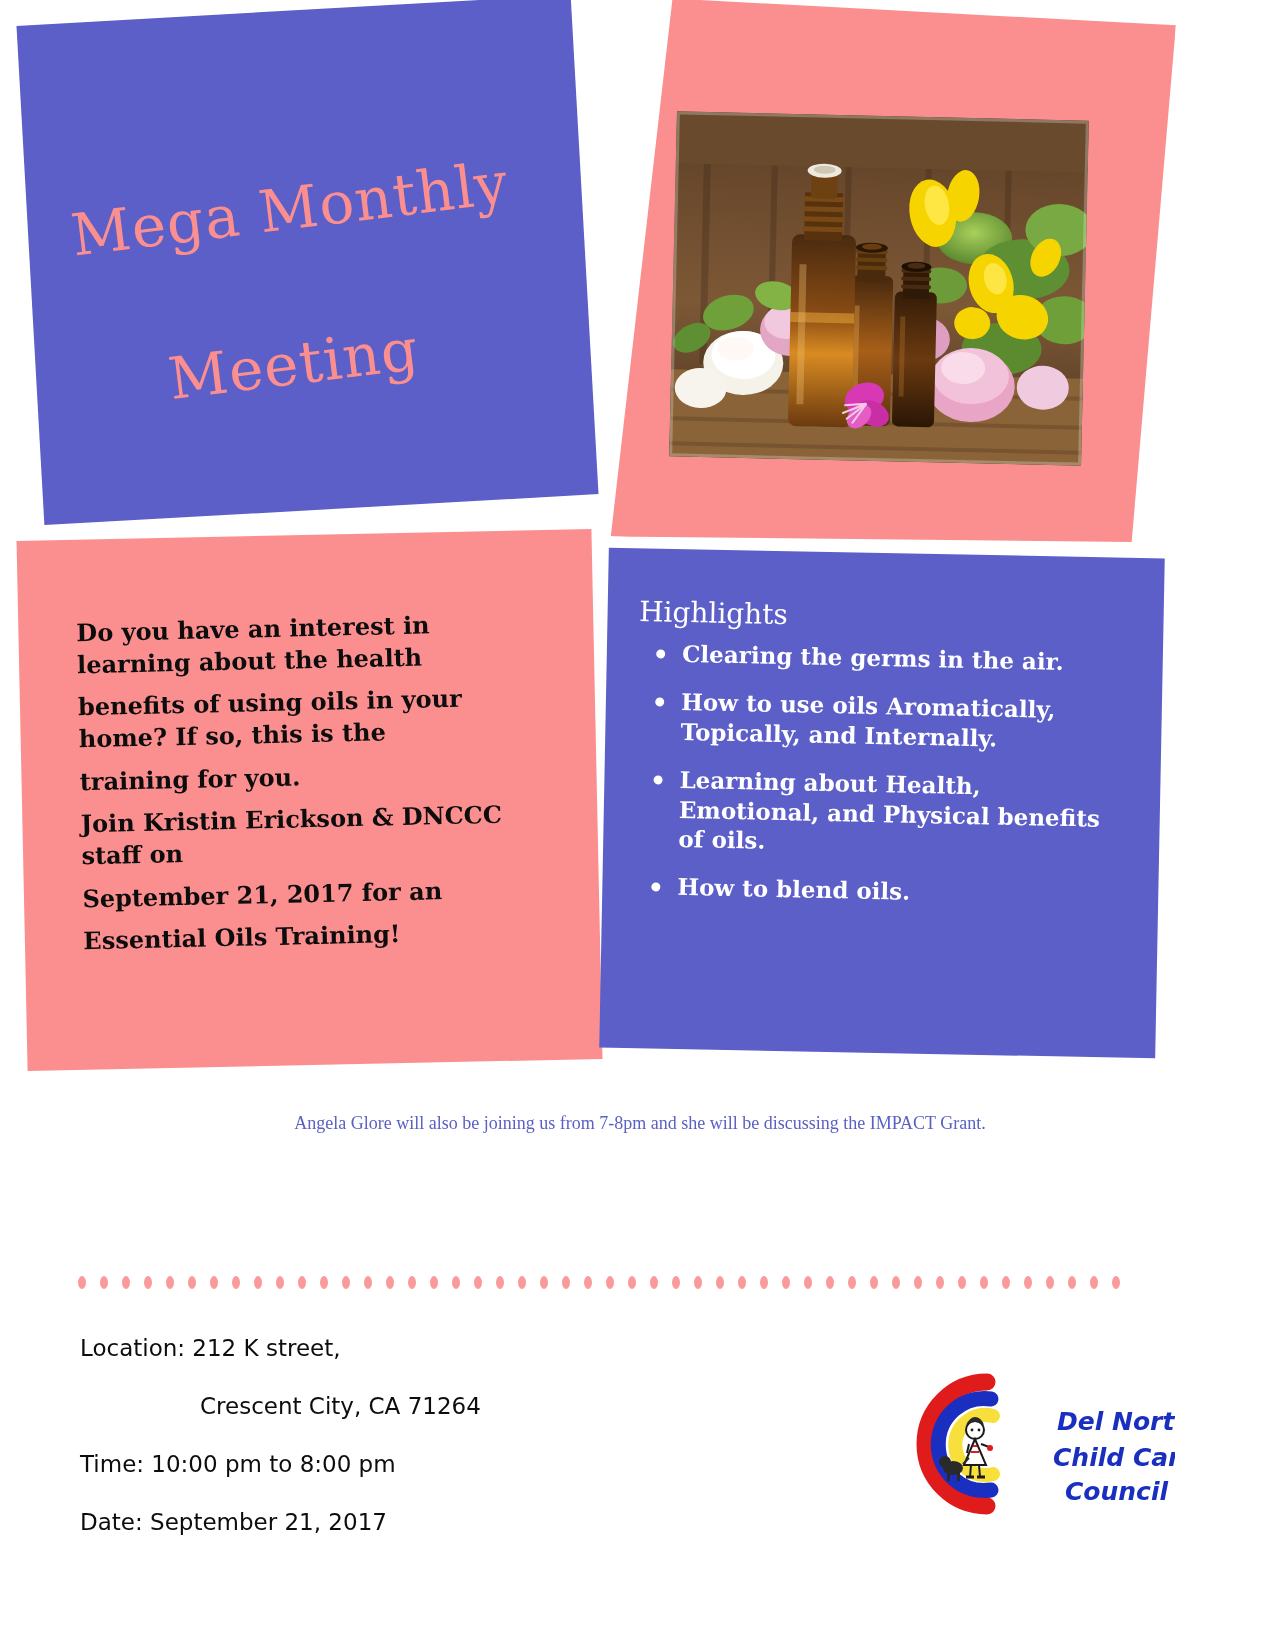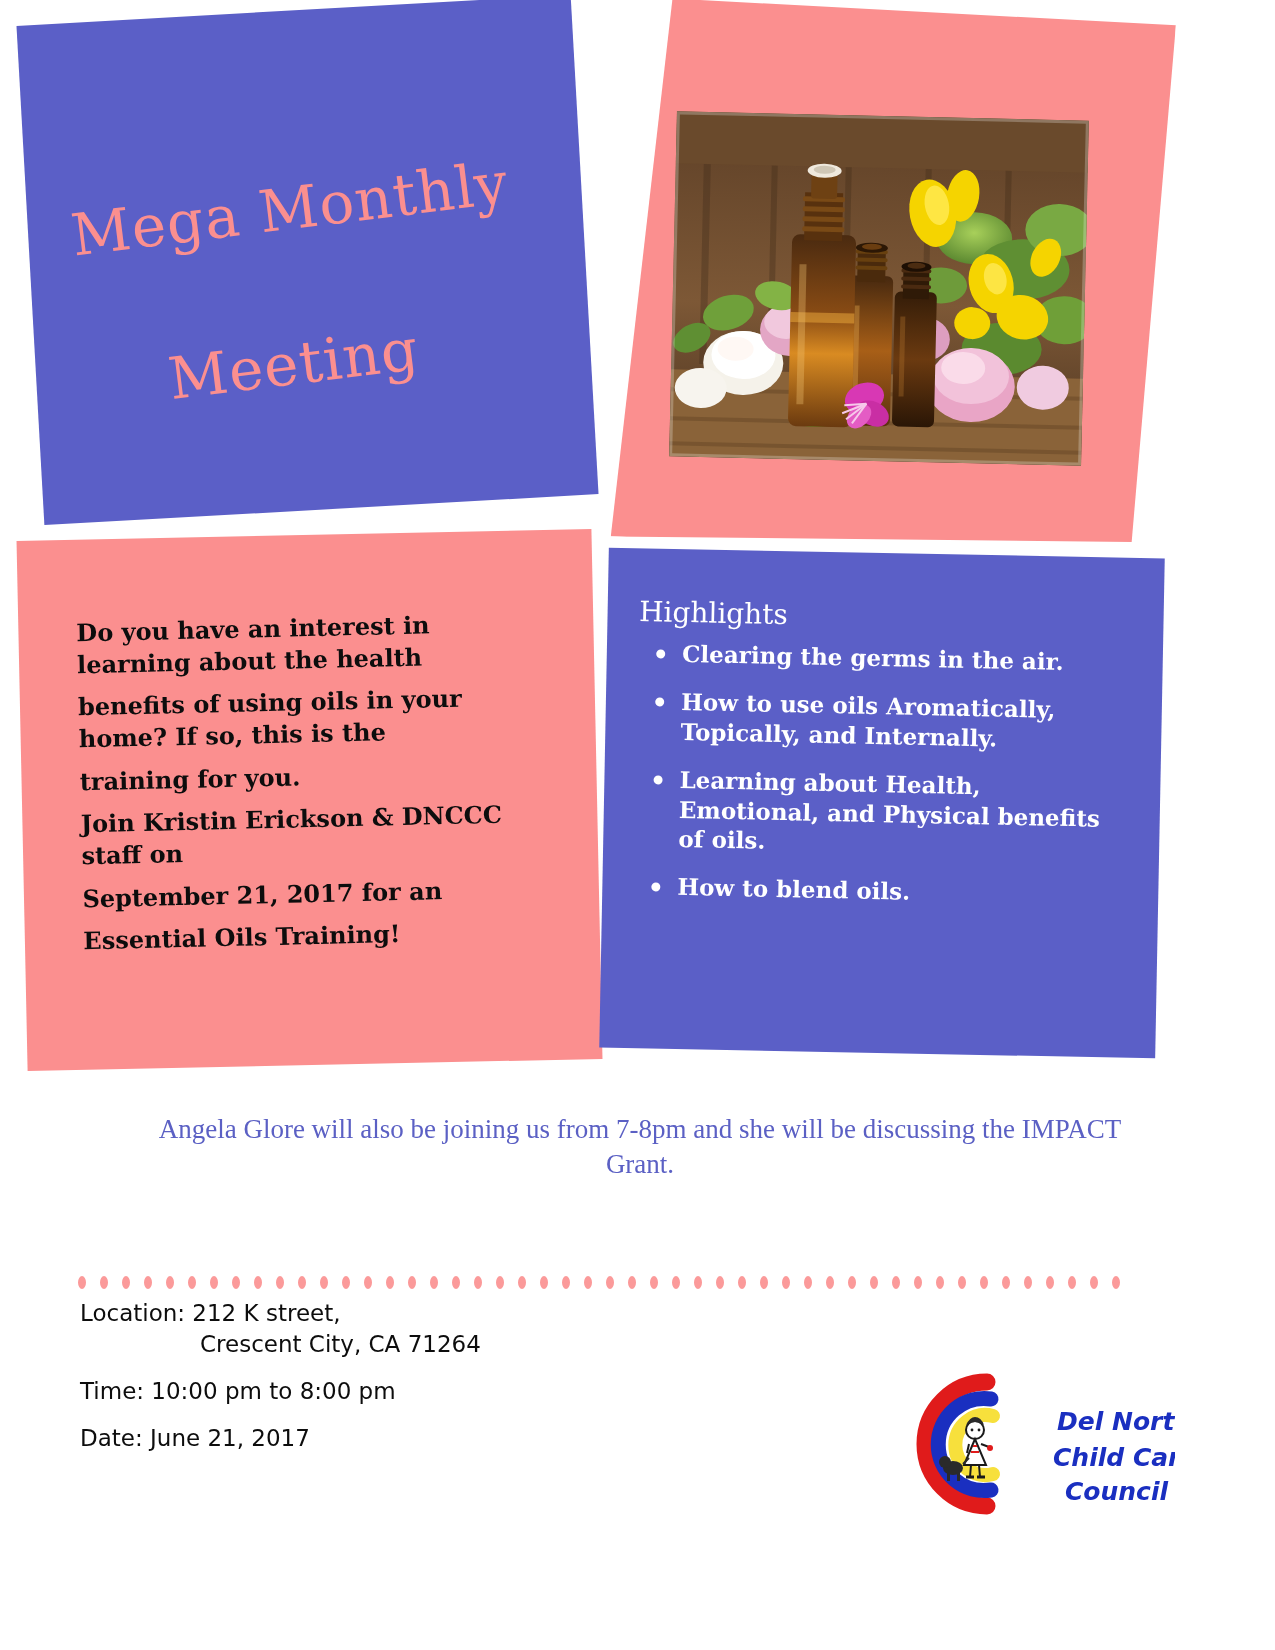--- a/index.html
+++ b/index.html
@@ -110,21 +110,21 @@
   }
 
   
   #angela {
     position: absolute;
     left: 140px; top: 1112px;
     width: 1000px;
     text-align: center;
     color: #5b60c4;
     font-family: "Liberation Serif", serif;
-    font-size: 27px;
+    font-size: 18px;
     line-height: 1.28;
   }
 
   
   #divider {
     position: absolute;
     left: 78px; top: 1275px;
     width: 1042px; height: 14px;
     display: flex;
     justify-content: space-between;
@@ -140,21 +140,21 @@
   
   #details {
     position: absolute;
     left: 80px; top: 1302px;
     width: 820px;
     color: #0d0d0d;
     font-family: "DejaVu Sans", sans-serif;
     font-size: 23px;
     line-height: 1.0;
   }
-  #details .row { margin-bottom: 24px; }
+  #details .row { margin-bottom: 24px; margin-top: 35px; }
   #details .row.tight { margin-bottom: 8px; }
   #details .indent { padding-left: 120px; }
 
   
   #logo {
     position: absolute;
     left: 895px; top: 1368px;
     width: 280px; height: 170px;
   }
   #logo svg { display: block; }
@@ -403,21 +403,21 @@
     <i></i>
       <i></i>
     <i></i>
       <i></i>
   </div>
 
   <div id="details">
     <div class="row tight">Location:  212 K street,</div>
     <div class="row indent">Crescent City, CA 71264</div>
     <div class="row">Time: 10:00 pm to 8:00 pm</div>
-    <div class="row">Date: June 21, 2017</div>
+    <div class="row">Date: September 21, 2017</div>
   </div>
 
   <div id="logo">
     <svg width="280" height="170" viewBox="0 0 280 170">
 
       <path d="M92 14 A62 62 0 1 0 92 138" fill="none" stroke="#e01b1b" stroke-width="17" stroke-linecap="round"></path>
 
       <path d="M96 31 A46 46 0 1 0 96 122" fill="none" stroke="#1a2fc0" stroke-width="15" stroke-linecap="round"></path>
 
       <path d="M98 48 A30 30 0 1 0 98 106" fill="none" stroke="#f7e03c" stroke-width="14" stroke-linecap="round"></path>

